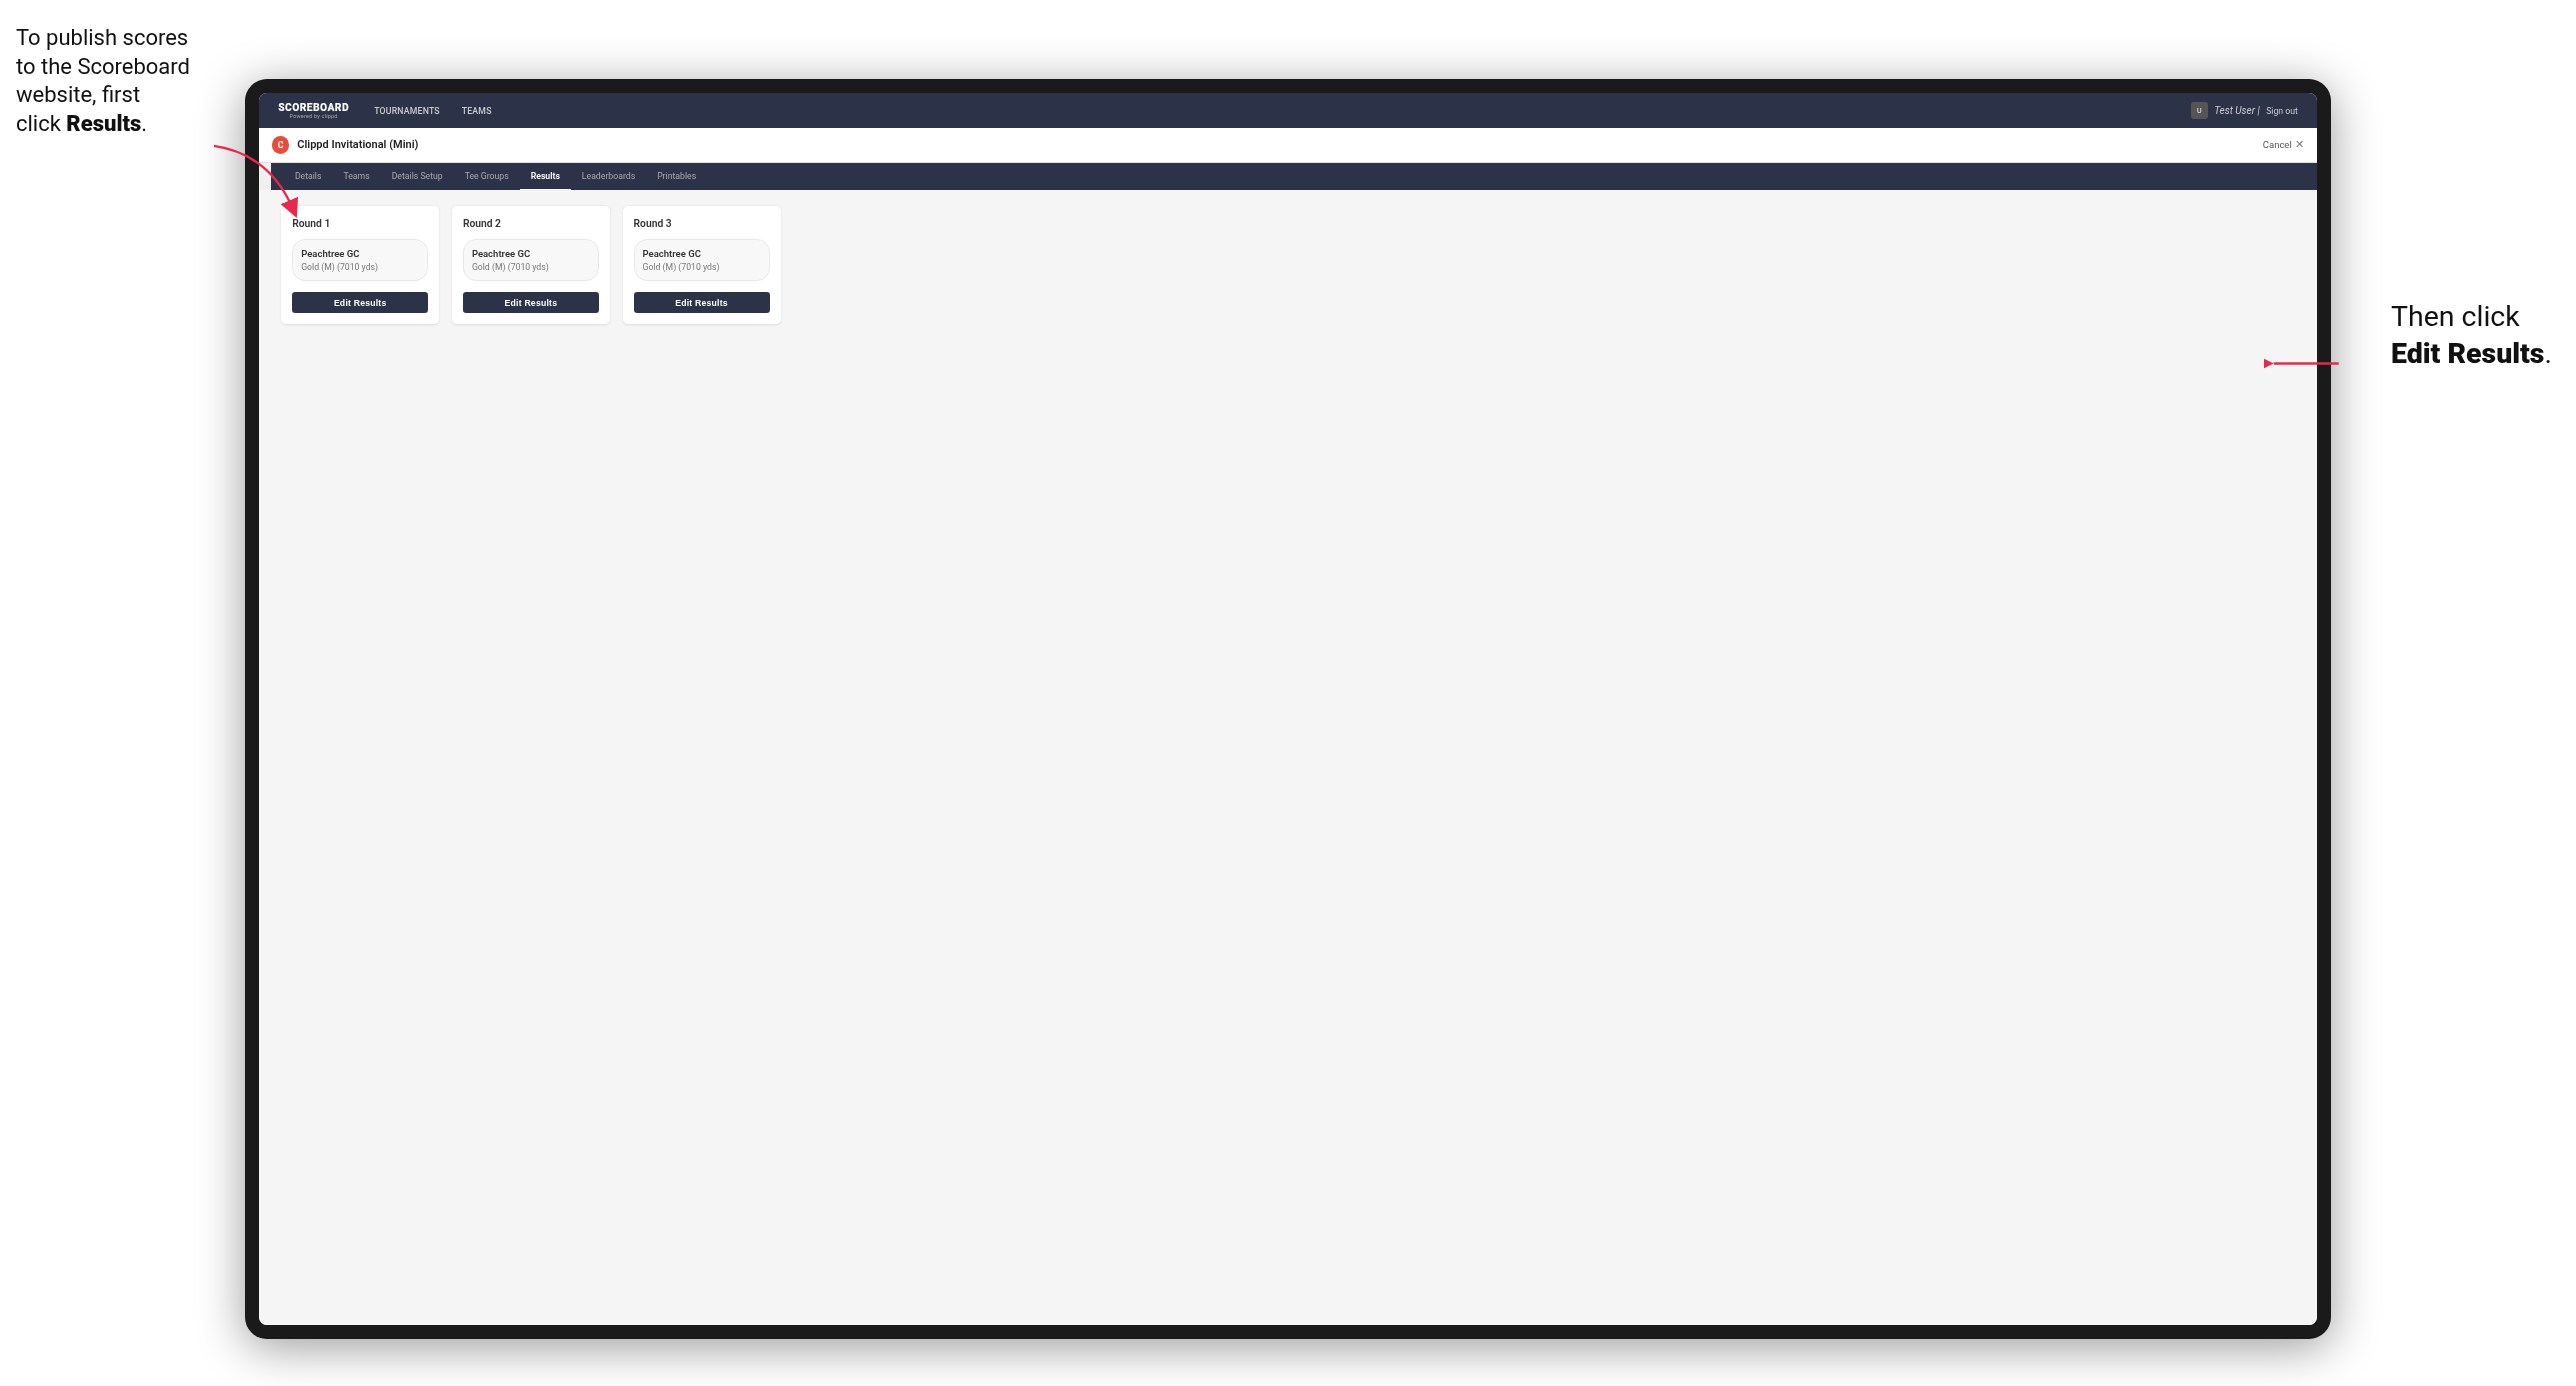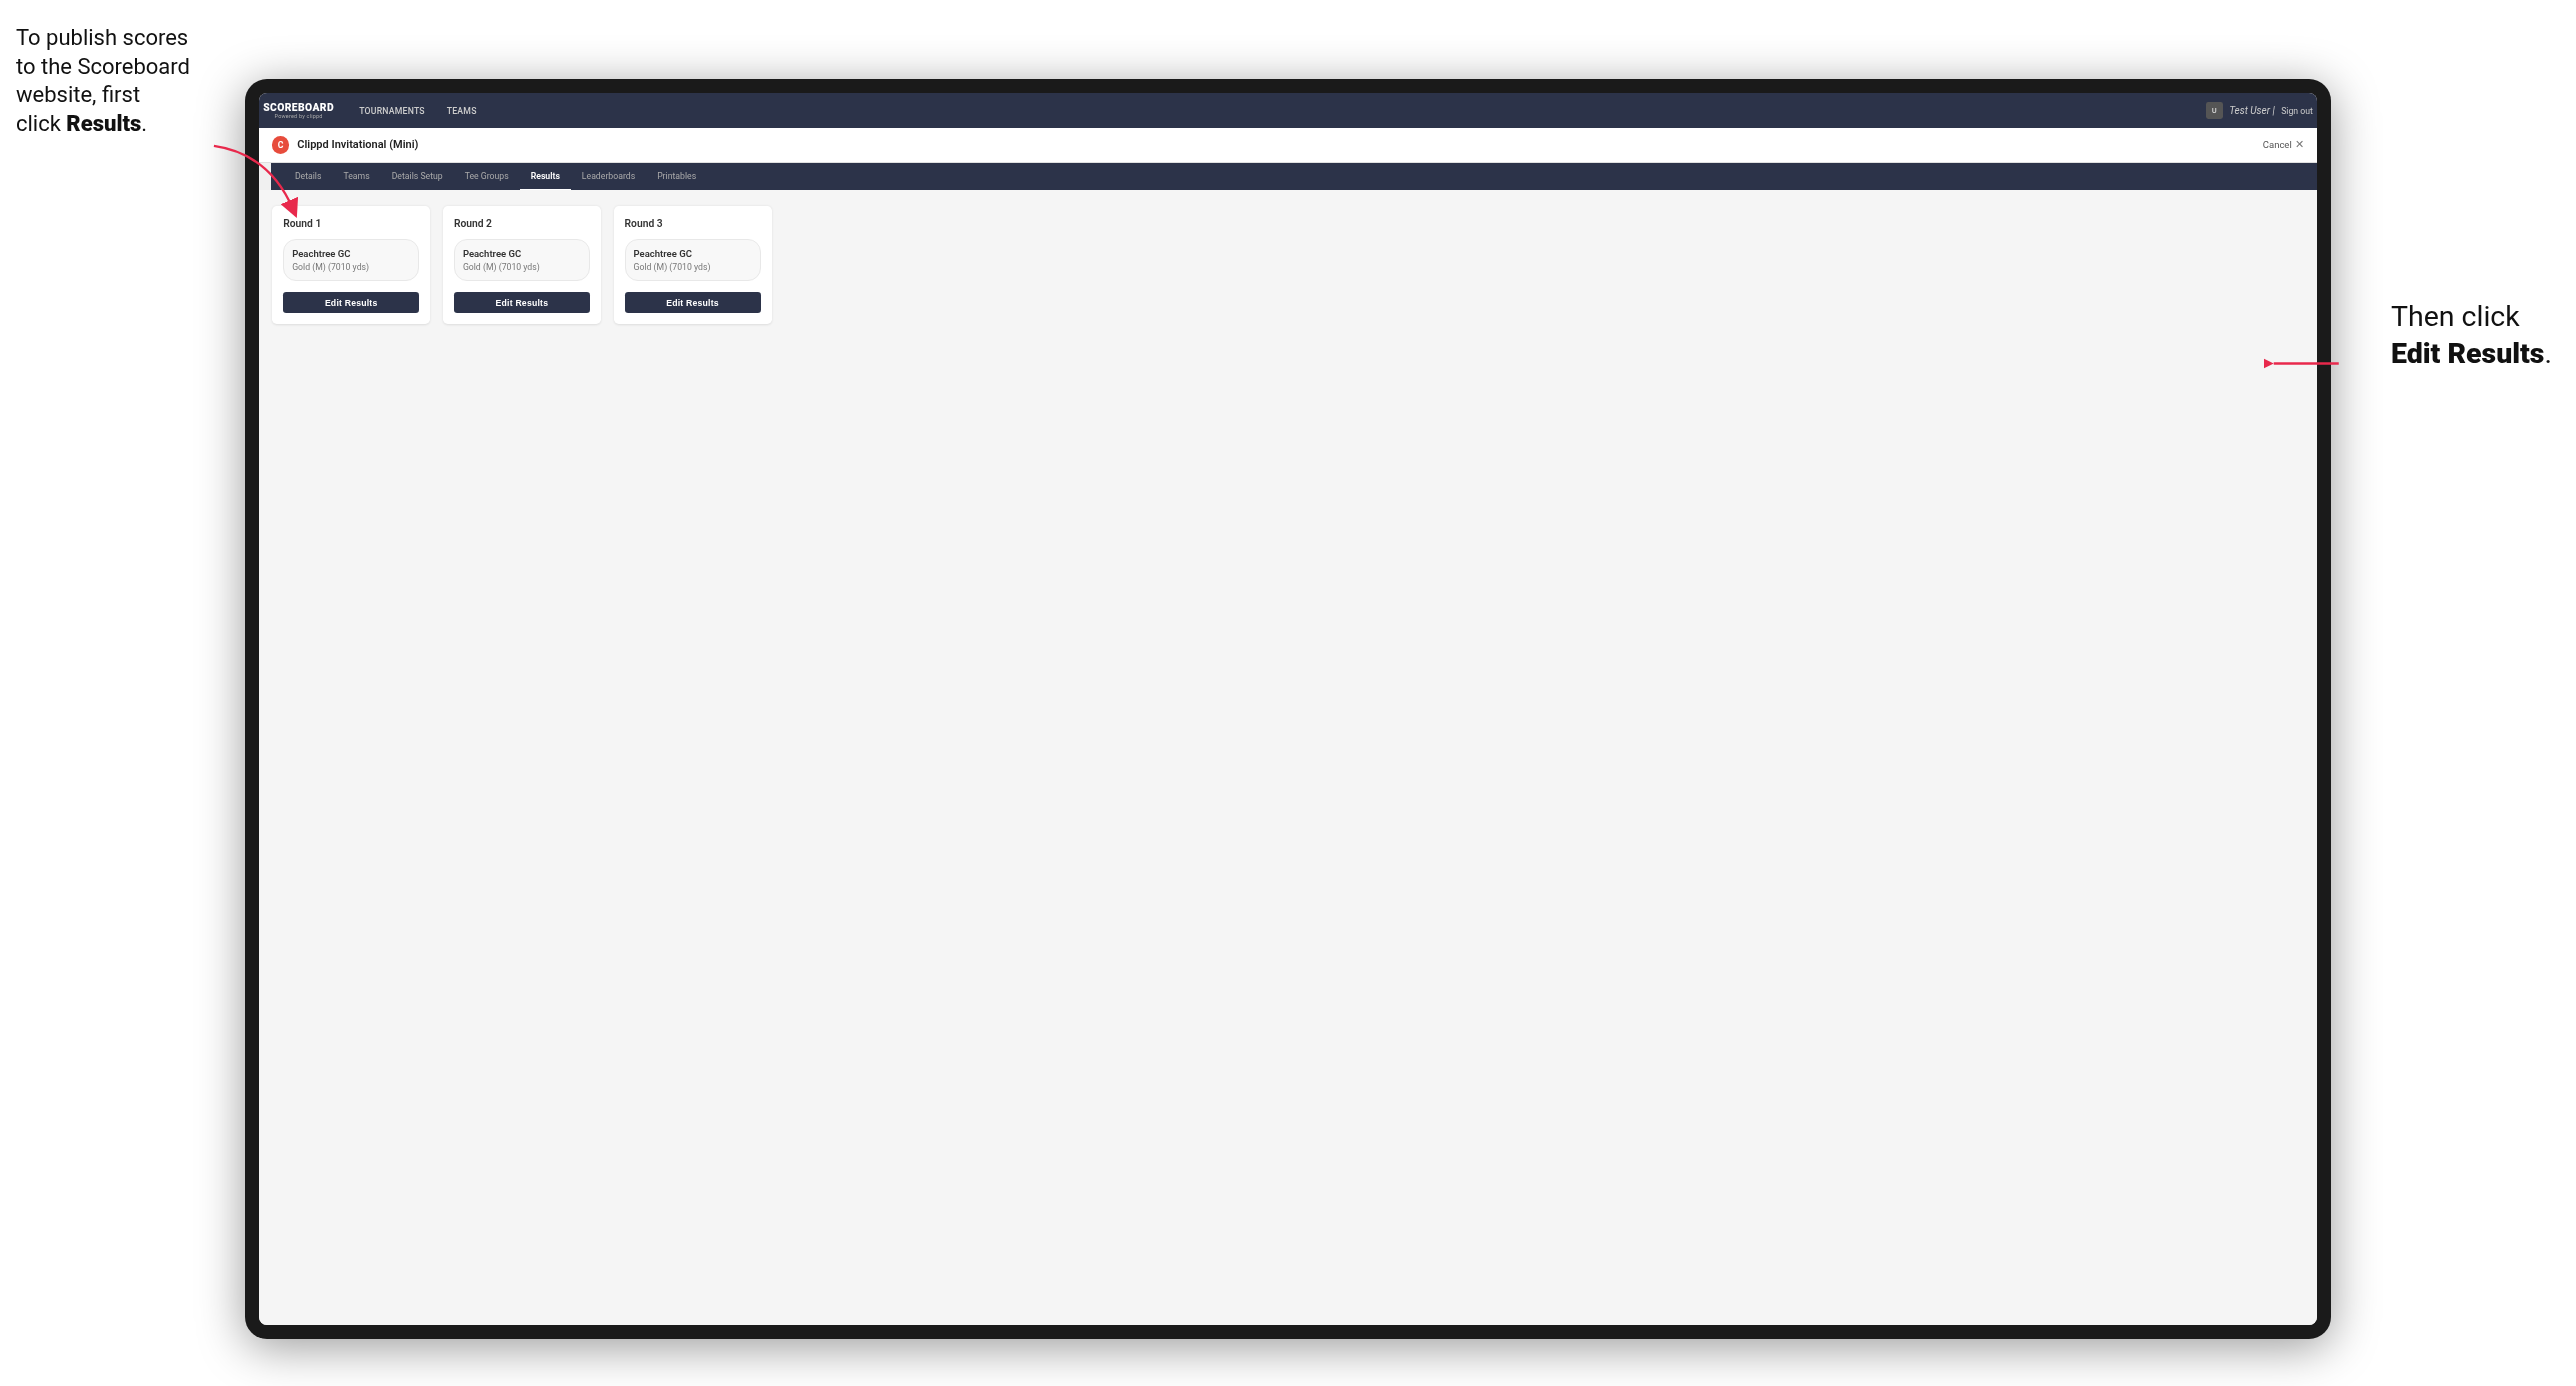--- a/index.html
+++ b/index.html
@@ -66,21 +66,21 @@
       overflow: hidden;
       display: flex;
       flex-direction: column;
     }
 
     
     .nav-bar {
       background: #2c3349;
       display: flex;
       align-items: center;
-      padding: 0 4px;
+      padding: 0 19px;
       height: 35px;
       flex-shrink: 0;
     }
 
     .logo-box {
       background: #2c3349;
       display: flex;
       flex-direction: column;
       align-items: center;
       margin-right: 14.2px;
@@ -206,21 +206,21 @@
     .tab-item.active {
       color: #fff;
       border-bottom: 1.6px solid #fff;
       font-weight: 600;
     }
 
     
     .content-area {
       background: #f5f5f5;
       flex: 1;
-      padding: 16px 13px;
+      padding: 16px 22px;
       overflow: auto;
     }
 
     .rounds-grid {
       display: flex;
       gap: 12.7px;
     }
 
     .round-card {
       background: #fff;

